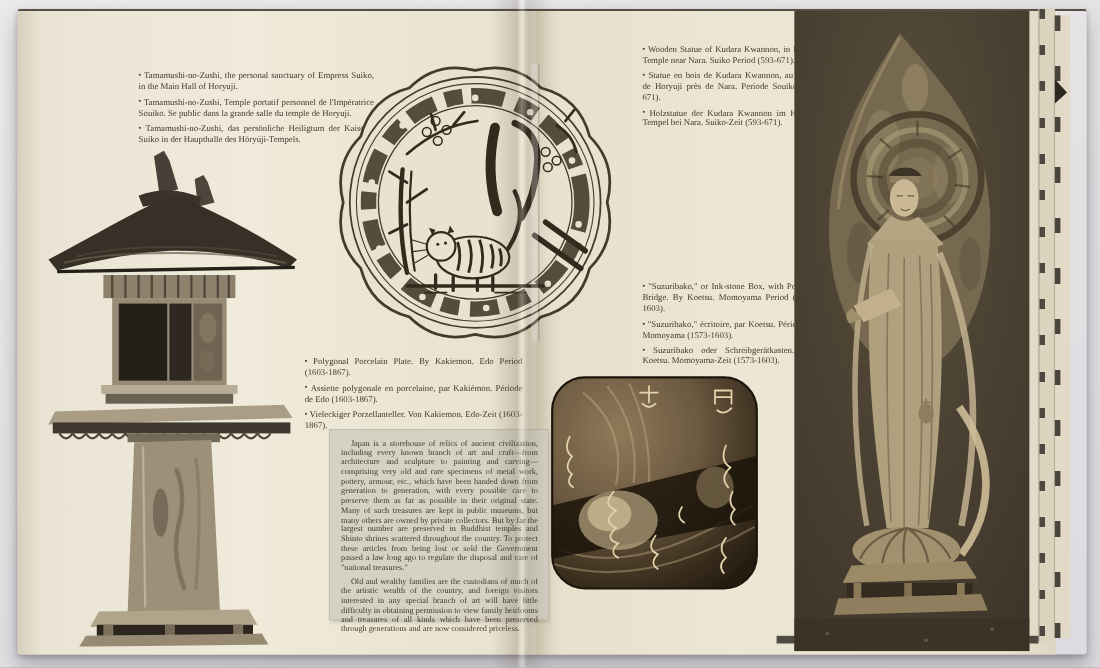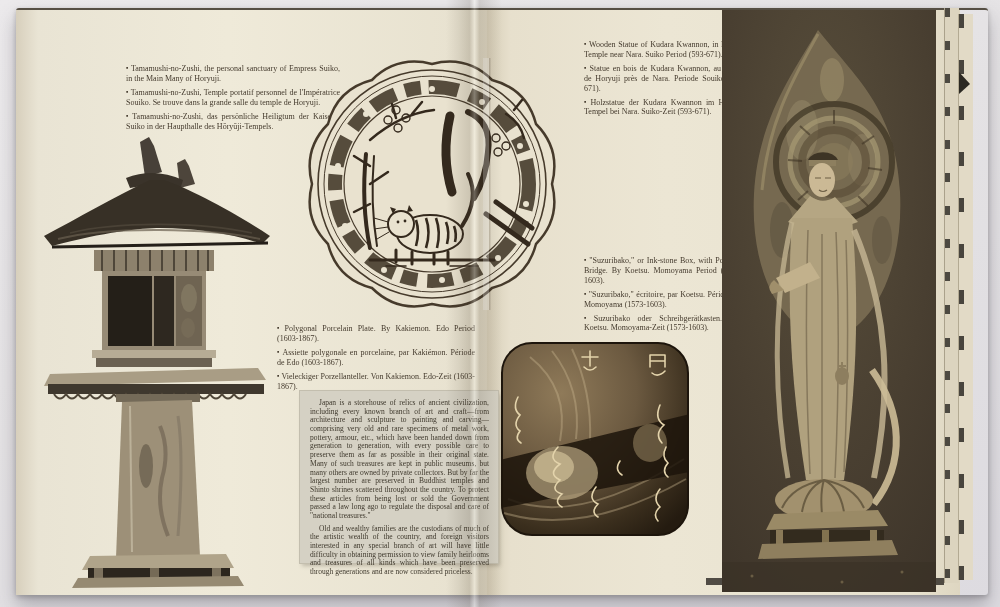--- a/index.html
+++ b/index.html
@@ -53,22 +53,22 @@
   <div class="edge-strip1">
       <div class="edge-marks"></div>
     </div>
   <div class="edge-strip2">
       <div class="edge-marks m2"></div>
     </div>
   <div class="edge-notch"></div>
   <div class="under-edge"></div>
 
   <div class="captions" style="left:126px;top:64px;width:214px;">
-    <p><span class="b">▪</span><span>Tamamushi-no-Zushi, the personal sanctuary of Empress Suiko, in the Main Many of Horyuji.</span></p>
-    <p><span class="b">▪</span><span>Tamamushi-no-Zushi, Temple portatif personnel de l'Impératrice Souiko. Se trouve dans la grande salle du temple de Horyuji.</span></p>
+    <p><span class="b">▪</span><span>Tamamushi-no-Zushi, the personal sanctuary of Empress Suiko, in the Main Hall of Horyuji.</span></p>
+    <p><span class="b">▪</span><span>Tamamushi-no-Zushi, Temple portatif personnel de l'Impératrice Souiko. Se public dans la grande salle du temple de Horyuji.</span></p>
     <p><span class="b">▪</span><span>Tamamushi-no-Zushi, das persönliche Heiligtum der Kaiserin Suiko in der Haupthalle des Hōryūji-Tempels.</span></p>
   </div>
 
   <figure style="left:30px;top:136px;">
     <svg width="248" height="452" viewBox="0 0 248 452">
       <g>
         <path d="M110 6 l9 -5 5 9 8 26 -17 5 z" fill="#474038"></path>
         <path d="M147 27 l8 -4 4 7 6 18 -15 4 z" fill="#4d453b"></path>
       </g>
       <g>

